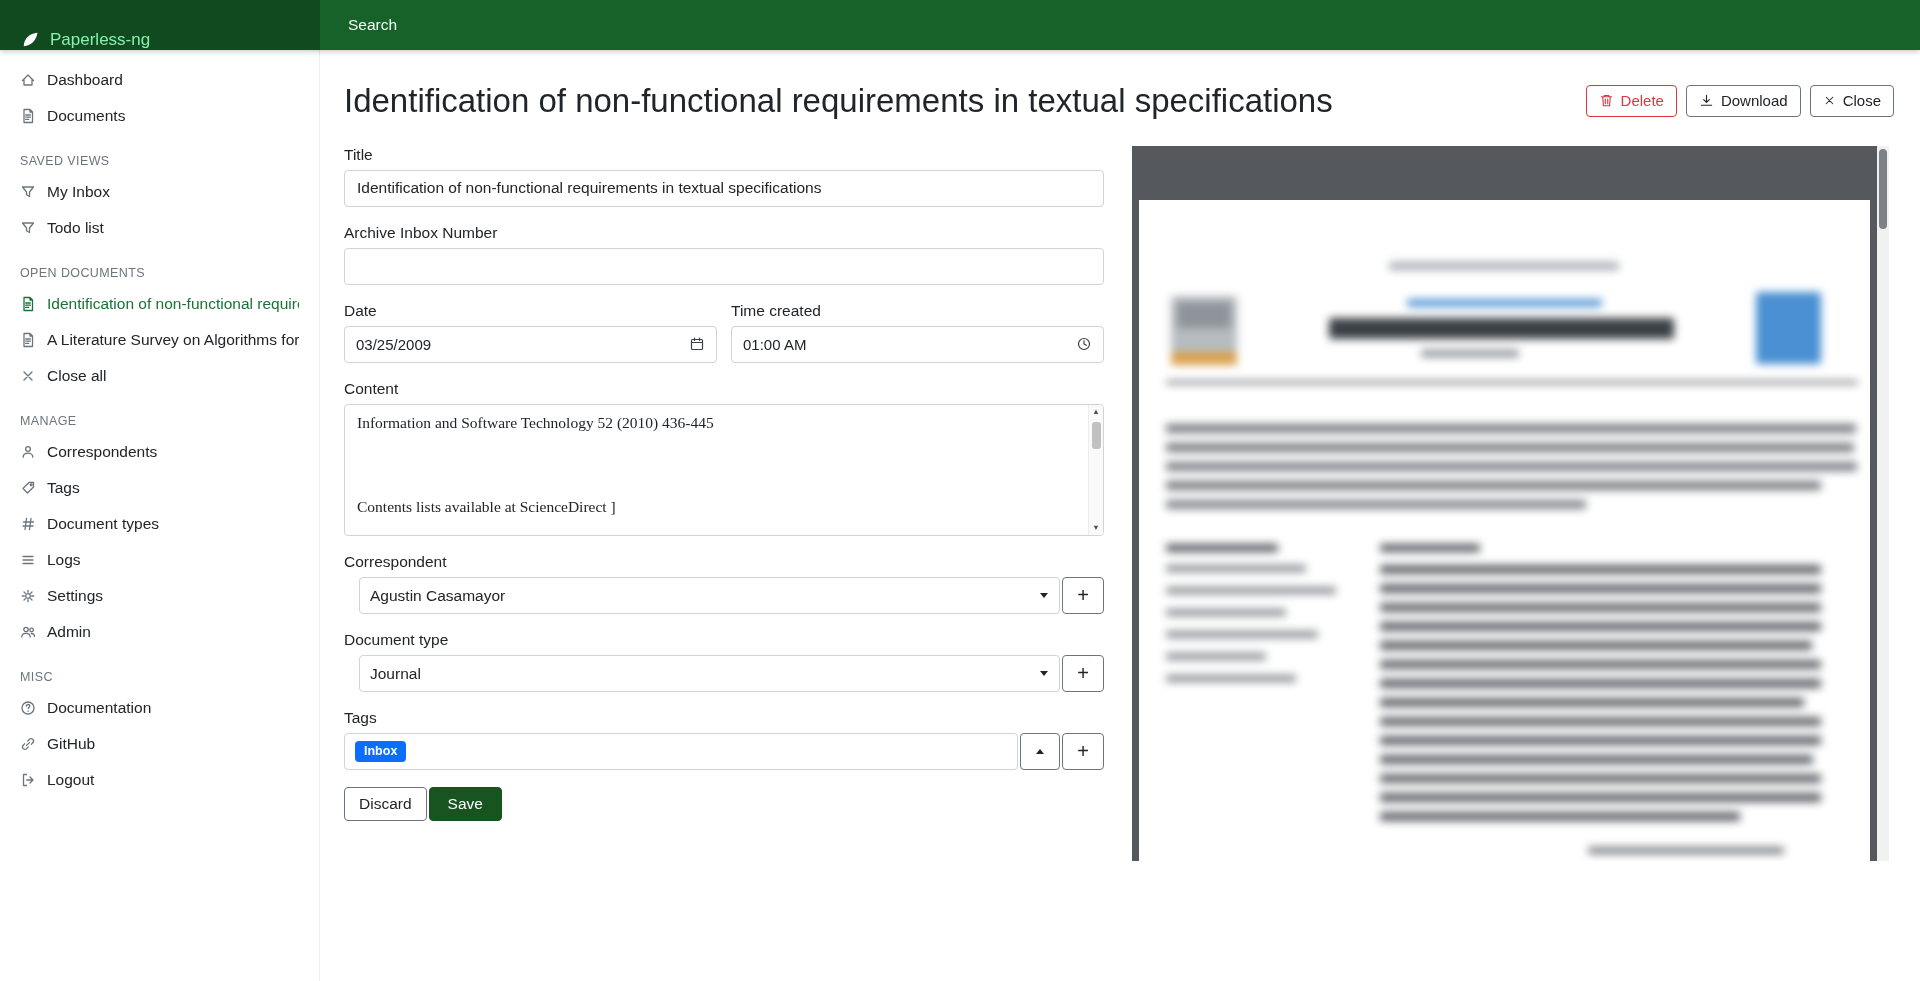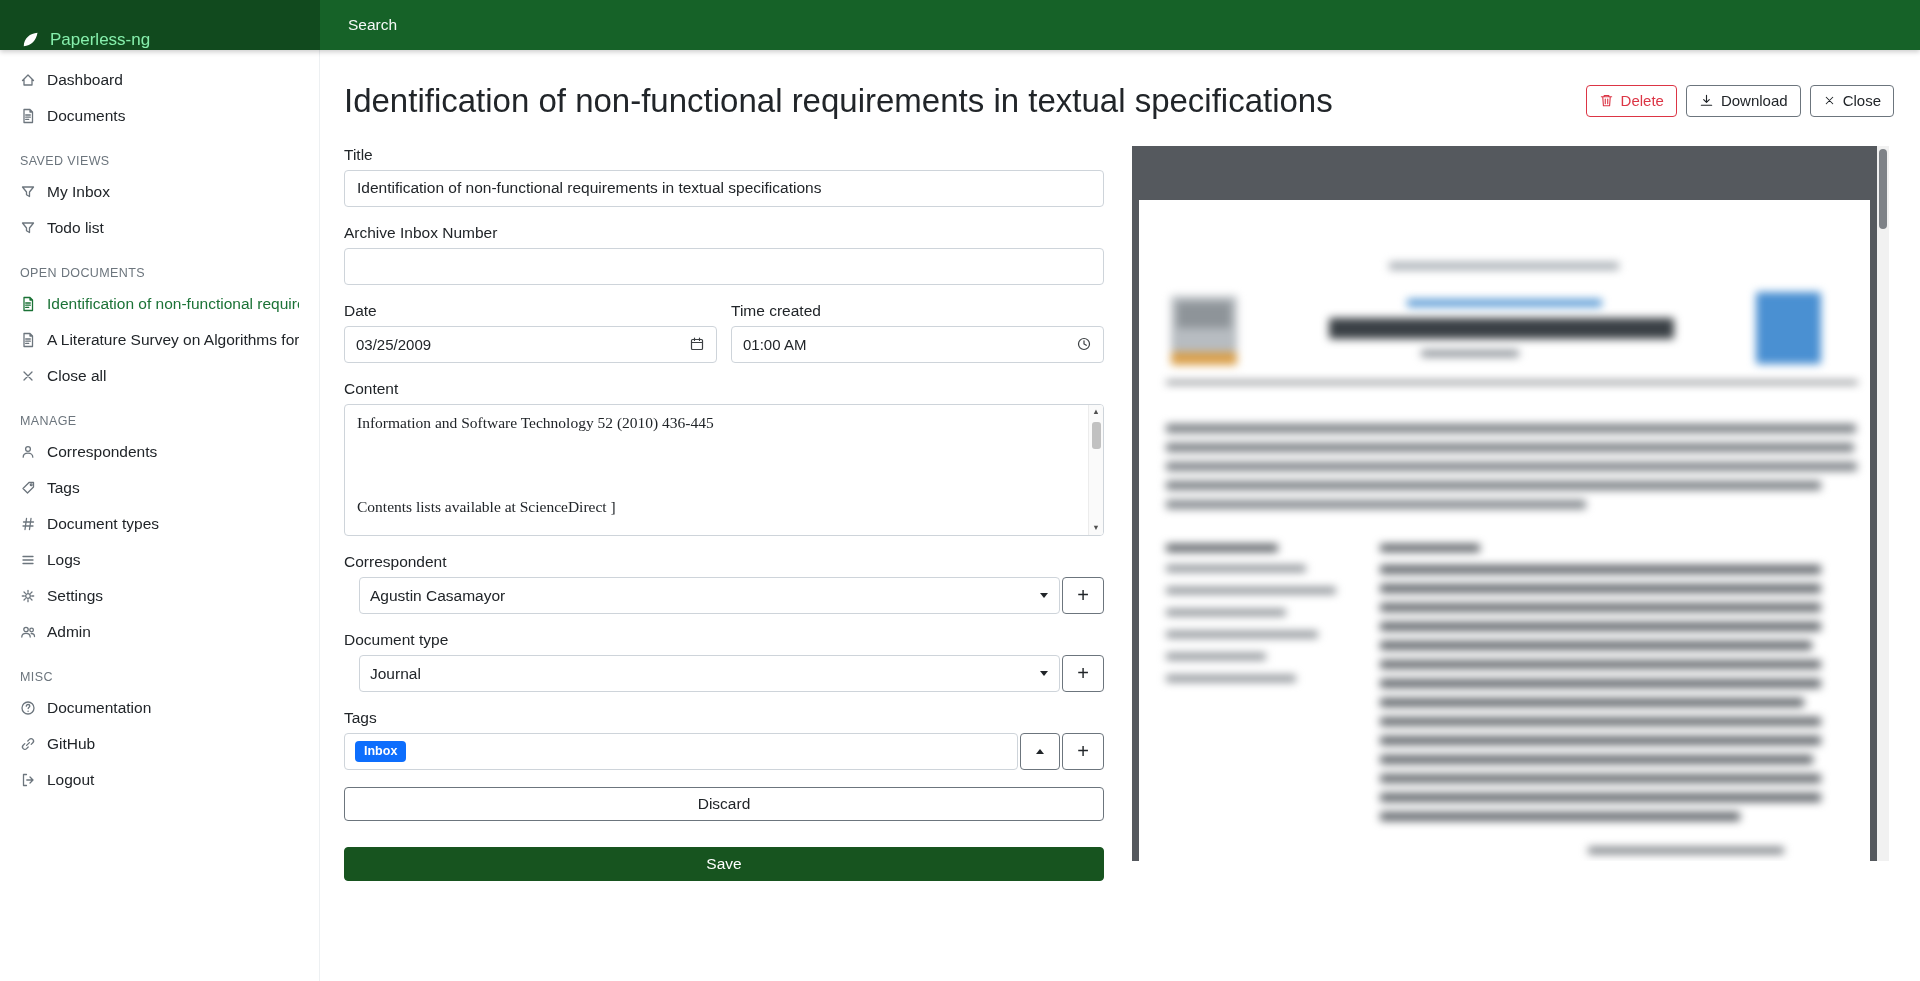--- a/index.html
+++ b/index.html
@@ -56,21 +56,21 @@
   .sel-wrap { position:relative; flex:1;padding-left:15px; }
   .sel { width:100%; height:37px; border:1px solid #ced4da; border-radius:4px; padding:0 30px 0 10px; font-size:15.5px; font-family:inherit; color:#212529; background:#fff; appearance:none; -webkit-appearance:none; -moz-appearance:none; }
   .caret-down { position:absolute; right:12px; top:16px; width:0; height:0; border-left:4.5px solid transparent; border-right:4.5px solid transparent; border-top:5.5px solid #212529; pointer-events:none; }
   .btn-plus { width:42px; height:37px; margin-left:2px; border:1px solid #6c757d; border-radius:4px; background:#fff; color:#212529; font-size:20px; line-height:1; cursor:pointer; display:flex; align-items:center; justify-content:center; font-family:inherit; padding:0; }
   .btn-caret { width:40px; height:37px; margin-left:2px; border:1px solid #6c757d; border-radius:4px; background:#fff; cursor:pointer; display:flex; align-items:center; justify-content:center; padding:0; }
   .caret-up { width:0; height:0; border-left:4.5px solid transparent; border-right:4.5px solid transparent; border-bottom:5.5px solid #212529; }
 
   .tags-box { flex:1; height:37px; border:1px solid #ced4da; border-radius:4px; display:flex; align-items:center; padding:0 10px; background:#fff; cursor:text; }
   .tag-badge { background:#0d6efd; color:#fff; font-size:12.5px; font-weight:700; padding:3px 9px; border-radius:4px; line-height:1.2; }
 
-  .form-actions { display:flex; gap:26px; margin-top:13px;flex-direction:column; }
+  .form-actions { display:flex; gap:2px; margin-top:13px; }
   .btn-discard { padding:7px 14px; font-size:15.5px; border:1px solid #6c757d; color:#212529; background:#fff; border-radius:4px; cursor:pointer; font-family:inherit; }
   .btn-save { padding:7px 18px; font-size:15.5px; border:1px solid #17541f; color:#fff; background:#17541f; border-radius:4px; cursor:pointer; font-family:inherit; }
 
   
   .preview { position:relative; width:757px; height:715px; background:#55595e; overflow:hidden; flex:none; }
   .pdf-page { position:absolute; left:7px; top:54px; width:731px; height:880px; background:#fff; }
   .blur-layer { position:absolute; left:0; top:0; right:0; bottom:0; filter:blur(4px); }
   .bar { position:absolute; border-radius:2px; }
   .pv-scroll { position:absolute; top:0; right:0; bottom:0; width:12px; background:#f1f1f1; }
   .pv-thumb { position:absolute; top:3px; left:2px; width:8px; height:80px; background:#7e8287; border-radius:4px; }

